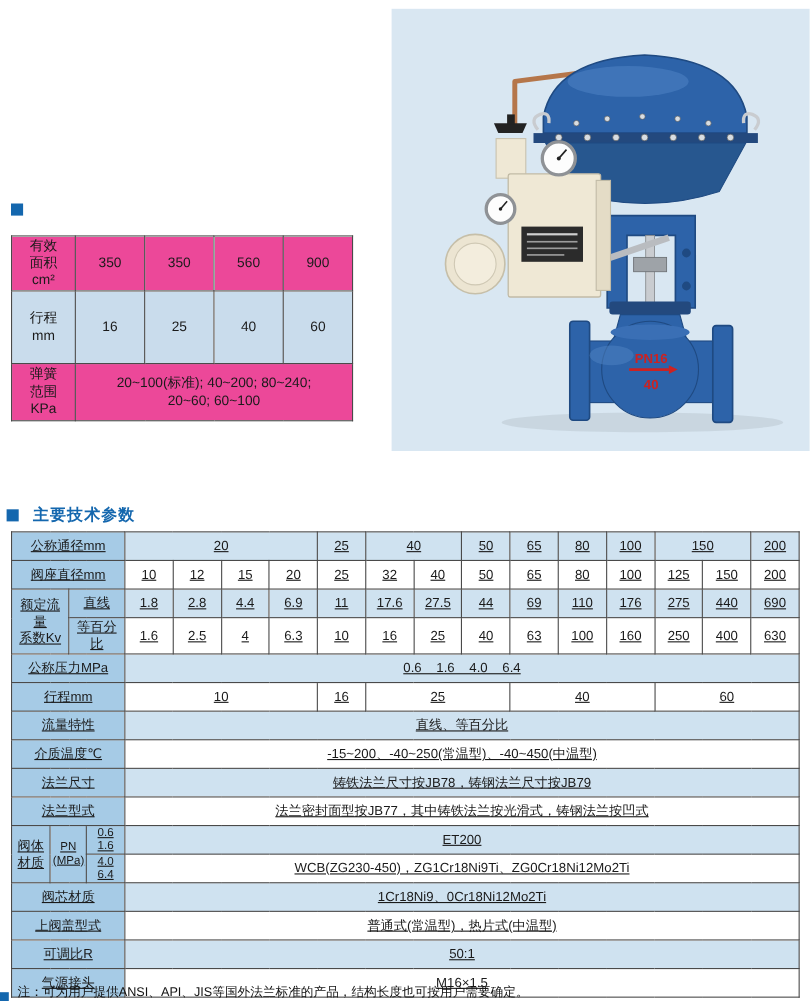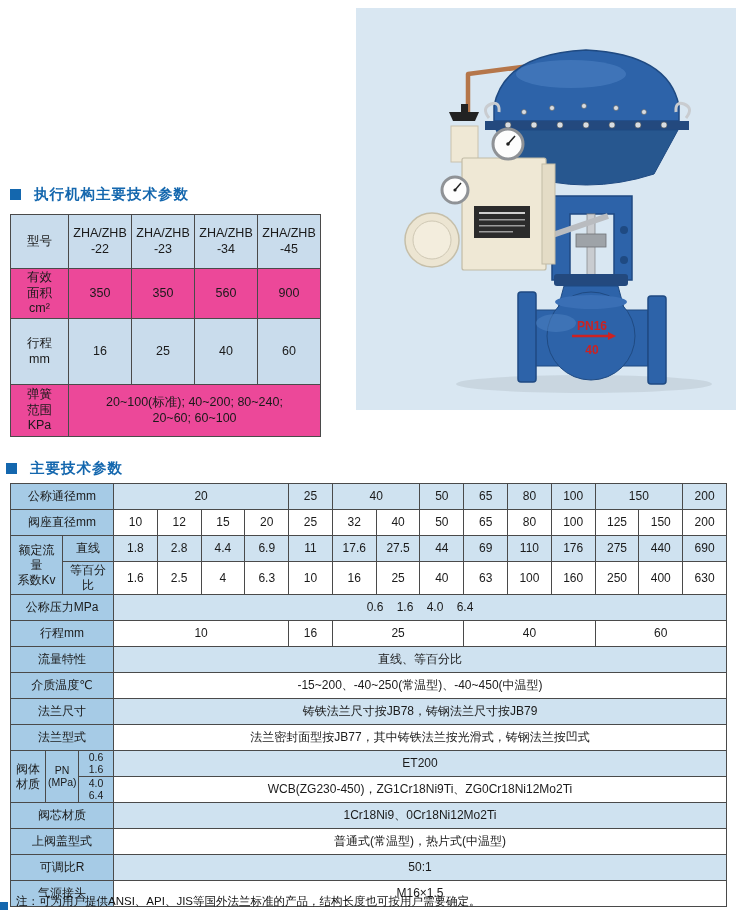--- a/index.html
+++ b/index.html
@@ -18,21 +18,21 @@
      padding:1px 2px;font-size:12px;line-height:1.25;overflow:hidden;}
   .pre{white-space:pre-line;}
 
   
   #actuator-table{position:absolute;left:10px;top:214px;width:311px;}
   #actuator-table td{font-size:12.5px;}
   .r-blue td{background:#c9dcec;}
   .r-white td{background:#ec4899;}
 
   
-  #main-table{position:absolute;left:10px;top:483px;width:717px;}
+  #main-table{position:absolute;left:10px;top:483px;width:717px;text-decoration:underline;}
   #main-table td{height:23px;}
   #main-table .lbl{background:#a6cbe6;}
   #main-table .blue{background:#cfe2f0;}
   #main-table .white{background:#ffffff;}
   .small{font-size:10.5px !important;line-height:1.05 !important;}
   .wide{word-spacing:10px;}
 
   
   #photo{position:absolute;left:356px;top:8px;width:418px;height:402px;background:#d9e7f2;}
 
@@ -131,43 +131,31 @@
         <line x1="216" y1="328" x2="252" y2="328" stroke="#cc2222" stroke-width="2.5"></line>
         <path d="M252,324 L260,328 L252,332 Z" fill="#cc2222"></path>
         <text x="236" y="346" font-size="12" font-weight="bold" fill="#cc2222" text-anchor="middle" font-family="Liberation Sans, sans-serif">40</text>
       </g>
     </g>
   </svg>
 </div>
 
 <div class="section-title" style="left:10px;top:185px;">
   <span class="bullet"></span>
-  <span class="title-text">执行机构主要技术参数</span>
 </div>
 
 <table id="actuator-table">
   <colgroup>
       <col style="width:58px">
       <col>
       <col>
       <col>
       <col>
     </colgroup>
   <tbody>
-      <tr class="r-blue" style="height:54px">
-    <td class="pre">型号</td>
-    <td class="pre">ZHA/ZHB
--22</td>
-    <td class="pre">ZHA/ZHB
--23</td>
-    <td class="pre">ZHA/ZHB
--34</td>
-    <td class="pre">ZHA/ZHB
--45</td>
-  </tr>
   <tr class="r-white" style="height:50px">
     <td class="pre">有效
 面积
 cm²</td>
     <td>350</td>
     <td>350</td>
     <td>560</td>
     <td>900</td>
   </tr>
   <tr class="r-blue" style="height:66px">

